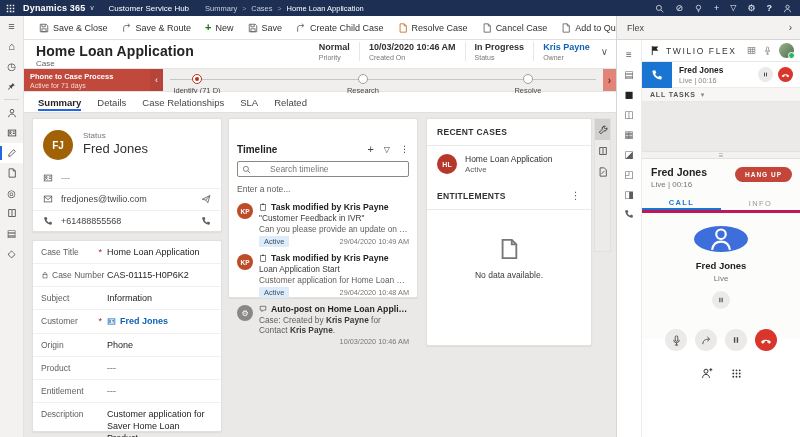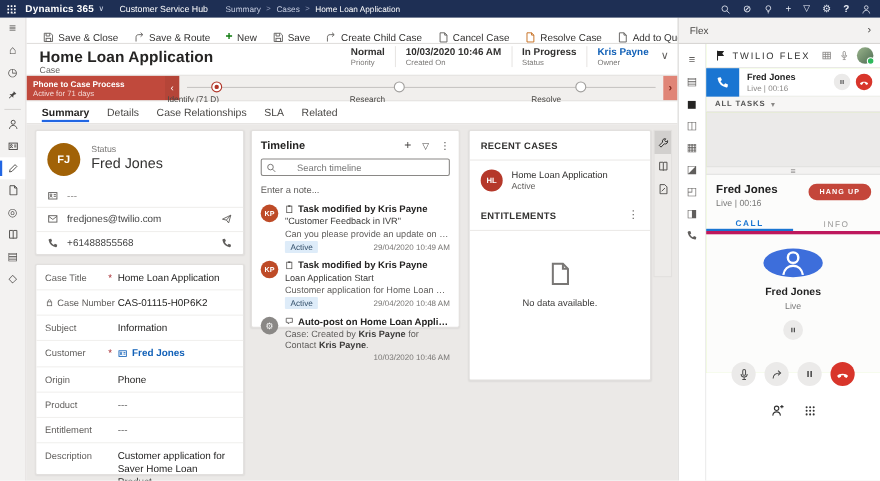--- a/index.html
+++ b/index.html
@@ -11,21 +11,21 @@
 #topbar{position:absolute;top:0;left:0;width:800px;height:16px;background:#1e2f54;color:#fff;display:flex;align-items:center;z-index:30}
 #topbar .brand{font-weight:bold;font-size:9px;margin-left:8px;letter-spacing:.2px}
 #topbar .chev{font-size:7px;margin-left:4px;color:#cdd5e6}
 #topbar .app{font-size:8px;margin-left:14px;color:#fff}
 #topbar .crumb{font-size:7.5px;margin-left:16px;color:#c6cde0;display:flex;gap:5px;align-items:center}
 #topbar .crumb .sep{color:#8f9ab8;font-size:7px}
 #topbar .ticons{margin-left:auto;display:flex;align-items:center;gap:11px;margin-right:8px;color:#e8ecf5}
 #topbar .ticons span{font-size:9px;line-height:1;cursor:default}
 
 #cmdbar{position:absolute;top:16px;left:24px;width:592px;height:24px;background:#fff;border-bottom:1px solid #e1dfdd;display:flex;align-items:center;gap:0;padding-left:8px}
-.cmd{display:flex;align-items:flex-end;gap:4px;font-size:9px;color:#323130;padding:0 7px;height:100%;white-space:nowrap}
+.cmd{display:flex;align-items:center;gap:4px;font-size:9px;color:#323130;padding:0 7px;height:100%;white-space:nowrap}
 .cmd .cico{color:#605e5c;display:block}
 .cmd .cplus{color:#107c10;font-size:11px;font-weight:bold;line-height:1}
 .cmd-more{font-size:10px;color:#605e5c;padding:0 8px}
 
 #flexhdr{position:absolute;top:16px;left:616px;width:184px;height:24px;background:#f3f2f1;border-bottom:1px solid #d8d6d4;border-left:1px solid #d8d6d4;display:flex;align-items:center}
 #flexhdr .t{font-size:9px;color:#484644;margin-left:10px}
 #flexhdr .c{margin-left:auto;margin-right:8px;font-size:10px;color:#484644}
 
 #rail{position:absolute;top:16px;left:0;width:24px;height:421px;background:#f3f2f1;border-right:1px solid #e4e2e0;display:flex;flex-direction:column;align-items:stretch;z-index:5}
 #rail .cell{height:20px;display:flex;align-items:center;justify-content:center;color:#484644;font-size:11px;position:relative}
@@ -44,21 +44,21 @@
 #phead .fb .v.link{color:#1160B7}
 #phead .fb .l{font-size:7px;color:#797775;margin-top:2px}
 #phead .collapse{font-size:10px;color:#605e5c;margin:0 4px 0 2px}
 
 #bpf{position:absolute;top:68px;left:24px;width:592px;height:24px;background:#f1efed;border-top:1px solid #e6e4e2;border-bottom:1px solid #e6e4e2}
 #bpf .pbox{position:absolute;left:0;top:0;width:126px;height:100%;background:#c0493c;color:#fff;padding:3px 6px}
 #bpf .pbox .n{font-size:7.5px;font-weight:bold;white-space:nowrap}
 #bpf .pbox .s{font-size:7px;margin-top:1px;color:#f3d9d5}
 #bpf .pchev{position:absolute;left:126px;top:0;width:13px;height:100%;background:#b54538;color:#fff;display:flex;align-items:center;justify-content:center;font-size:9px}
 #bpf .line{position:absolute;left:146px;right:20px;top:10px;height:1px;background:#c8c6c4}
-.stage{position:absolute;top:5px;width:90px;margin-left:-45px;}
+.stage{position:absolute;top:5px;width:90px;margin-left:-45px;text-align:center}
 .stage .dot{width:10px;height:10px;border:1.5px solid #a19f9d;border-radius:50%;background:#fff;margin:0 auto;position:relative}
 .stage.active .dot{border-color:#b13427}
 .stage.active .dot::after{content:"";position:absolute;left:50%;top:50%;width:4px;height:4px;margin:-2px 0 0 -2px;border-radius:50%;background:#b13427}
 .stage .lbl{font-size:7.5px;color:#484644;margin-top:2px;white-space:nowrap}
 #bpf .rchev{position:absolute;right:0;top:0;width:13px;height:100%;background:#e08577;color:#7c261b;display:flex;align-items:center;justify-content:center;font-size:10px;font-weight:bold}
 
 #tabsbar{position:absolute;top:93px;left:24px;width:592px;height:20px;background:#fff;border-bottom:1px solid #e1dfdd;display:flex;align-items:center;gap:16px;padding-left:14px}
 .tab{font-size:9.5px;color:#484644;height:100%;display:flex;align-items:center;position:relative;white-space:nowrap}
 .tab.active{font-weight:bold;color:#252423}
 .tab.active::after{content:"";position:absolute;left:0;right:0;bottom:1px;height:2px;background:#2266E3}
@@ -74,21 +74,21 @@
 .crow.b{border-top:1px solid #f0efed}
 
 .frow{display:flex;align-items:flex-start;border-bottom:1px solid #f1f0ee;padding:5px 8px 5px 8px;min-height:22px}
 .frow:last-child{border-bottom:none}
 .frow .fl{width:66px;flex:none;font-size:8.5px;color:#605e5c;display:flex;align-items:center;gap:3px;padding-top:1px}
 .frow .fl .req{color:#a4262c;margin-left:auto;padding-right:5px;font-size:9px}
 .frow .fv{flex:1;font-size:9px;color:#252423;line-height:1.35}
 .frow .fv.link{color:#1160B7;font-weight:bold;display:flex;align-items:center;gap:4px}
 .frow .fv.dim{color:#666}
 
-#tlcard .hd{display:flex;align-items:flex-end;padding:7px 8px 4px 8px}
+#tlcard .hd{display:flex;align-items:flex-end;padding:24px 8px 4px 8px}
 #tlcard .hd .t{font-size:10px;font-weight:bold;color:#252423}
 #tlcard .hd .hics{margin-left:auto;display:flex;gap:10px;color:#484644;align-items:center}
 #tlcard .search{position:relative;margin:2px 8px}
 #tlcard .search input{width:100%;height:16px;border:1px solid #8a8886;border-radius:2px;font-size:8.5px;padding:0 4px 0 32px;color:#333;background:#fff;outline:none;font-family:inherit}
 #tlcard .search .mg{position:absolute;left:5px;top:3.5px;color:#605e5c}
 #tlcard .note{display:flex;align-items:center;padding:5px 8px;color:#605e5c;font-size:8.5px}
 #tlcard .note .clip{margin-left:auto;color:#484644}
 .tentry{display:flex;gap:6px;padding:3px 8px 3px 8px}
 .tentry .eav{width:16px;height:16px;border-radius:50%;background:#be4b27;color:#fff;font-size:6.5px;font-weight:bold;display:flex;align-items:center;justify-content:center;flex:none;margin-top:1px}
 .tentry .eav.sys{background:#8a8886;font-size:8px}
@@ -343,34 +343,34 @@
     </span>
   <span class="cmd">
       <span class="cico">
         <svg class="ic" width="10" height="10">
           <use href="#i-route"></use>
         </svg>
       </span>
       <span>Create Child Case</span>
     </span>
   <span class="cmd">
+      <span class="cico" style="color:#c46a1a">
+        <svg class="ic" width="10" height="10">
+          <use href="#i-doc"></use>
+        </svg>
+      </span>
+      <span>Resolve Case</span>
+    </span>
+  <span class="cmd">
       <span class="cico">
         <svg class="ic" width="10" height="10">
           <use href="#i-doc"></use>
         </svg>
       </span>
       <span>Cancel Case</span>
-    </span>
-  <span class="cmd">
-      <span class="cico" style="color:#c46a1a">
-        <svg class="ic" width="10" height="10">
-          <use href="#i-doc"></use>
-        </svg>
-      </span>
-      <span>Resolve Case</span>
     </span>
   <span class="cmd">
       <span class="cico">
         <svg class="ic" width="10" height="10">
           <use href="#i-doc"></use>
         </svg>
       </span>
       <span>Add to Queue</span>
     </span>
   <span class="cmd">

